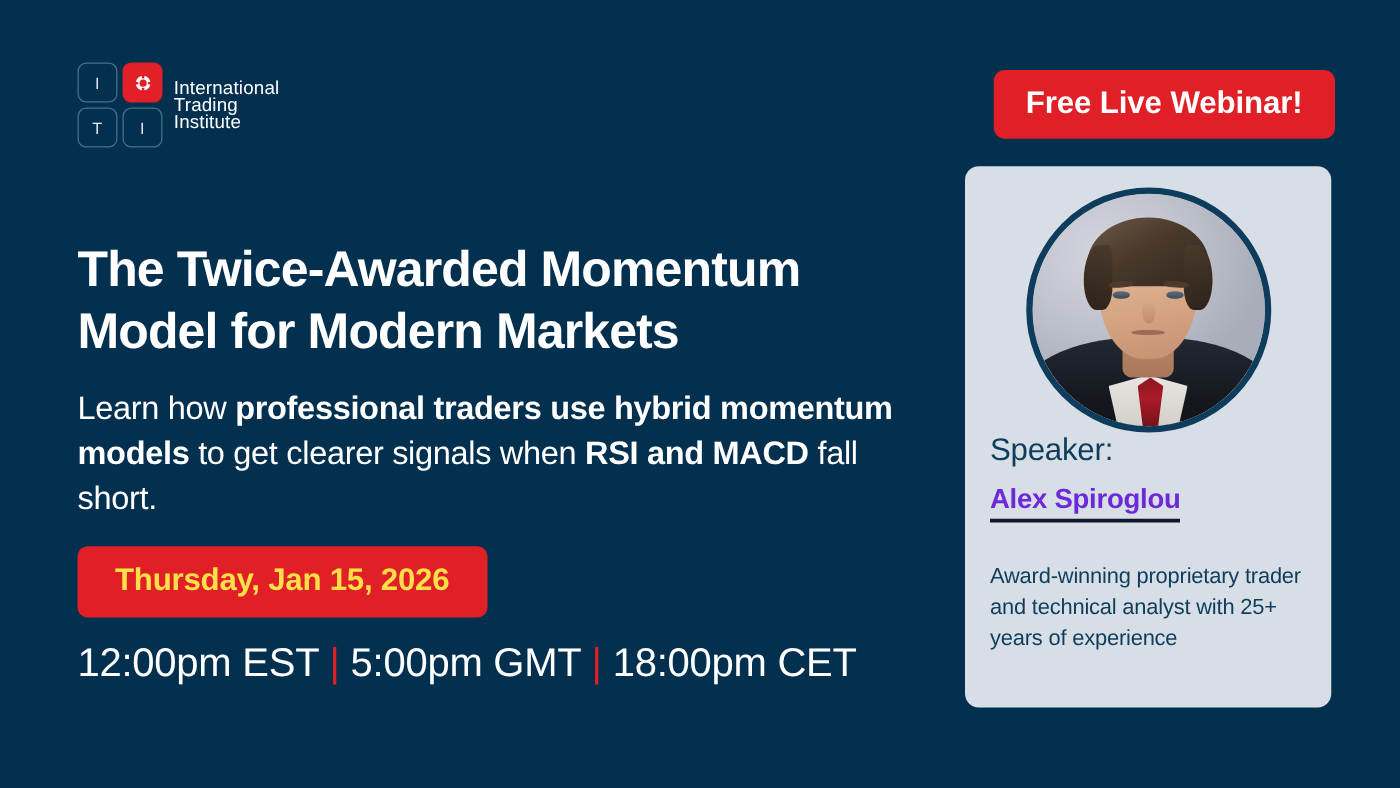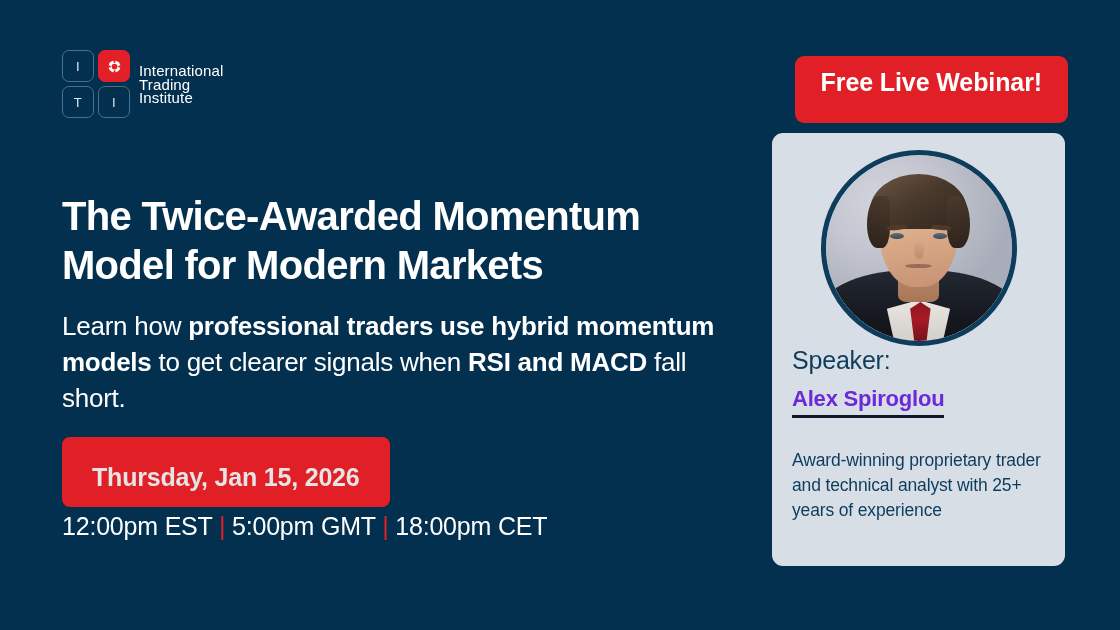--- a/index.html
+++ b/index.html
@@ -28,21 +28,21 @@
   .logo-text {
     color:#ffffff; font-size:15px; line-height:13.4px; font-weight:400; letter-spacing:.15px;
     padding-top:1px;
   }
 
   
   .badge {
     position:absolute; right:52px; top:56px;
     background:#e01f26; color:#fff;
     border-radius:9px;
-    padding:12px 26px 26px;
+    padding:12px 26px 14px;
     font-size:25px; font-weight:bold; letter-spacing:-.1px;
     white-space:nowrap;
   }
 
   
   .headline {
     position:absolute; left:62px; top:143px; width:690px;
     color:#ffffff; font-size:40px; font-weight:bold; line-height:49px;
     letter-spacing:-.7px;
   }
@@ -51,31 +51,31 @@
   .subhead {
     position:absolute; left:62px; top:308px; width:665px;
     color:#ffffff; font-size:26px; font-weight:400; line-height:36px;
     letter-spacing:-.25px;
   }
   .subhead b { font-weight:bold; }
 
   
   .date-pill {
     position:absolute; left:62px; top:437px;
-    background:#e01f26; color:#e5e5e5;
+    background:#e01f26; color:#fde047;
     border-radius:8px;
-    padding:26px 30px 15px;
+    padding:13px 30px 15px;
     font-size:25px; font-weight:bold; letter-spacing:-.2px;
     display:inline-block; white-space:nowrap;
   }
 
   
   .times {
     position:absolute; left:62px; top:512px;
-    color:#ffffff; font-size:25px; font-weight:400; letter-spacing:-.2px;
+    color:#ffffff; font-size:32px; font-weight:400; letter-spacing:-.2px;
     white-space:nowrap;
   }
   .times .sep { color:#e01f26; }
 
   
   .card {
     position:absolute; left:772px; top:133px;
     width:293px; height:433px;
     background:#d7dee6;
     border-radius:11px;

